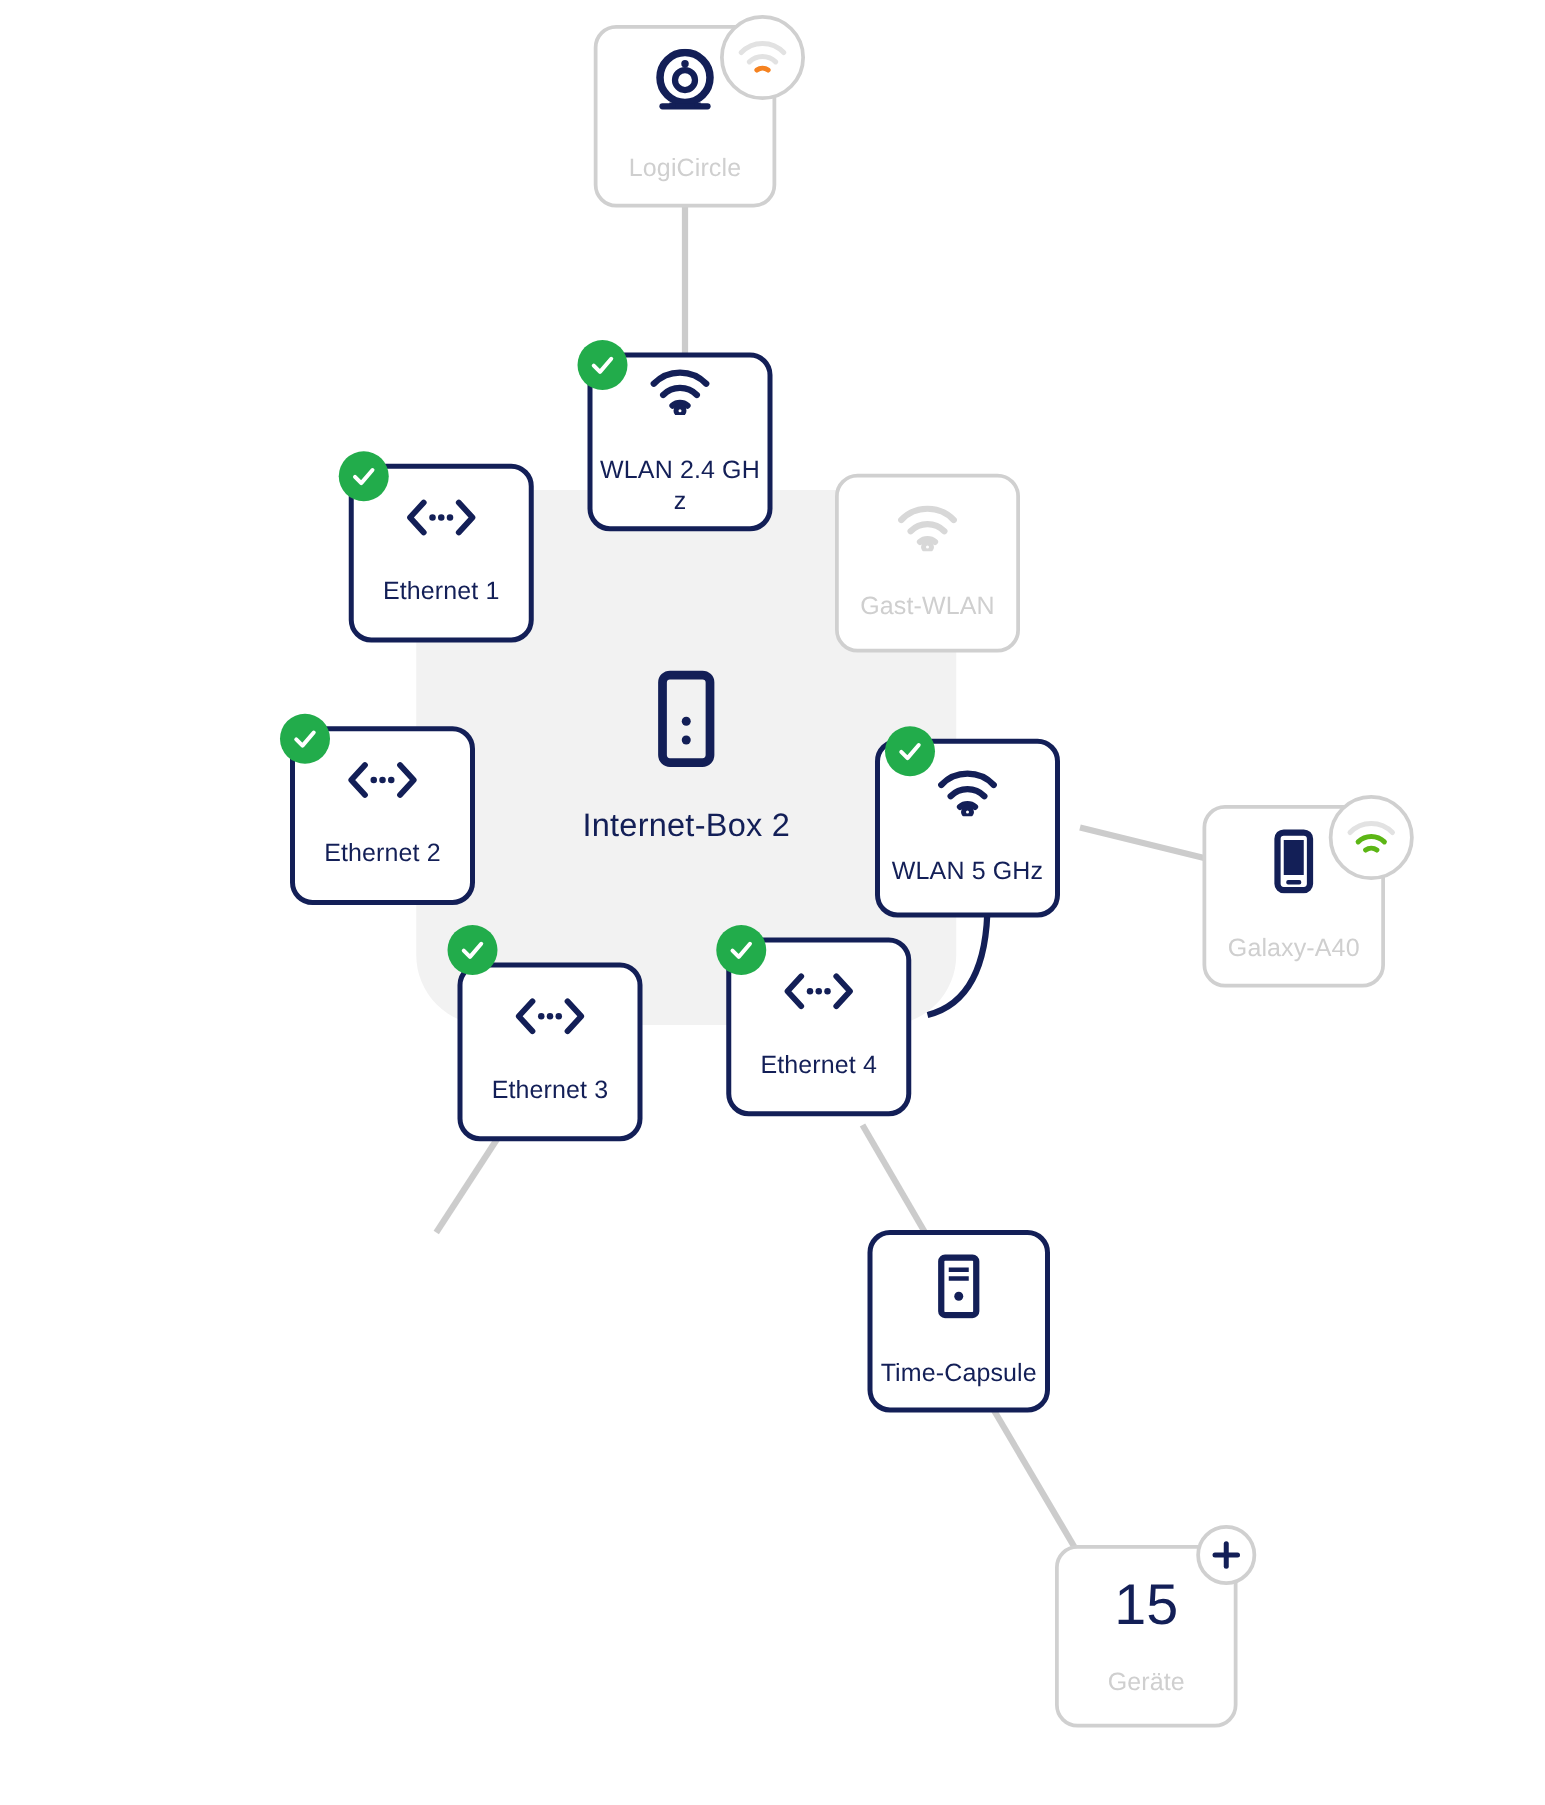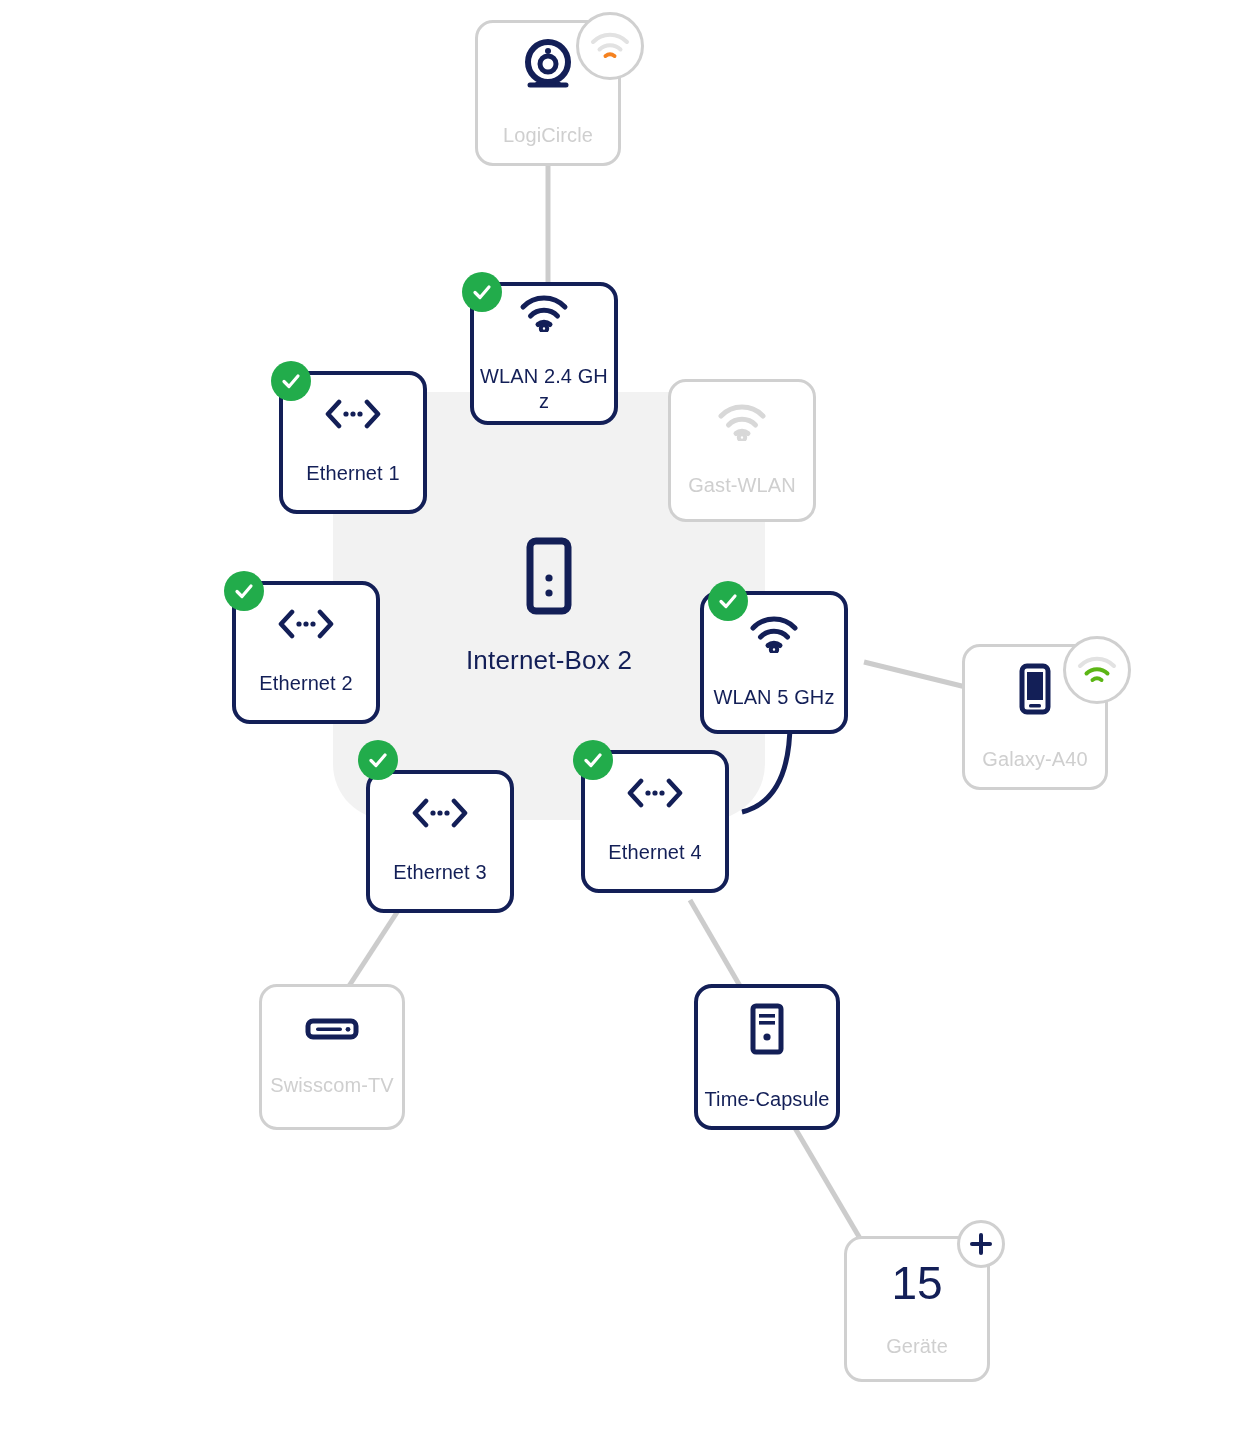--- a/index.html
+++ b/index.html
@@ -357,30 +357,20 @@
   <div class="signal-badge" style="left:1063px; top:636px;">
     <svg width="40" height="30" viewBox="0 0 40 30" xmlns="http://www.w3.org/2000/svg">
       <g fill="none" stroke-width="4" stroke-linecap="round">
         <path d="M3 11 A23.5 23.5 0 0 1 37 11" stroke="#e2e2e2"></path>
         <path d="M9.5 18.5 A15 15 0 0 1 30.5 18.5" stroke="#5cb615"></path>
         <path d="M15.5 25 A7.5 7.5 0 0 1 24.5 25" stroke="#5cb615"></path>
       </g>
     </svg>
   </div>
 
-  <div class="node device inactive" id="node-swisscomtv" style="left:259px; top:984px;">
-    <span class="nicon">
-      <svg width="54" height="24" viewBox="0 0 54 24" xmlns="http://www.w3.org/2000/svg">
-        <rect x="3" y="4" width="48" height="16" rx="5" ry="5" fill="none" stroke="#131f57" stroke-width="5"></rect>
-        <rect x="11" y="10.5" width="26" height="3.6" rx="1.8" fill="#131f57"></rect>
-        <circle cx="43" cy="12.3" r="2.4" fill="#131f57"></circle>
-      </svg>
-    </span>
-    <span class="nlabel">Swisscom-TV</span>
-  </div>
 
   <div class="node device active" id="node-timecapsule" style="left:694px; top:984px;">
     <span class="nicon">
       <svg width="38" height="52" viewBox="0 0 38 52" xmlns="http://www.w3.org/2000/svg">
         <rect x="5" y="3" width="28" height="46" rx="3" ry="3" fill="none" stroke="#131f57" stroke-width="5"></rect>
         <rect x="11" y="11" width="16" height="3.6" fill="#131f57"></rect>
         <rect x="11" y="18" width="16" height="3.6" fill="#131f57"></rect>
         <circle cx="19" cy="34" r="3.6" fill="#131f57"></circle>
       </svg>
     </span>

